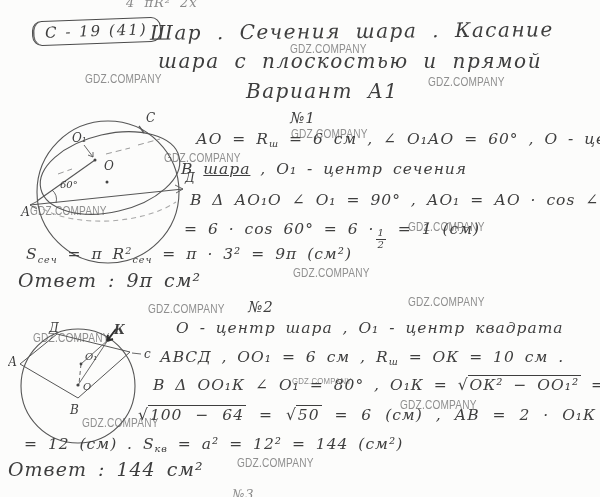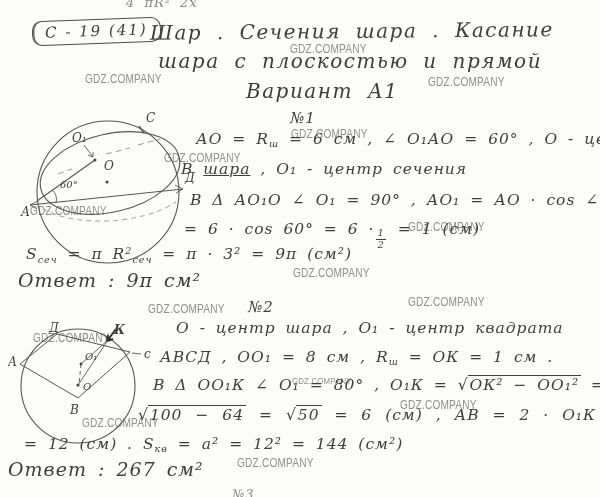--- a/index.html
+++ b/index.html
@@ -137,25 +137,25 @@
       <text x="106" y="12" font-weight="bold">К</text>
       <text x="136" y="36">с</text>
       <text x="77" y="38" font-size="10">О₁</text>
       <text x="75" y="68" font-size="10">О</text>
       <text x="62" y="92">В</text>
     </g>
   </svg>
 
   <div class="hw" style="left:176px;top:320px">О - центр шара ,  О₁ - центр квадрата</div>
 
-  <div class="hw" style="left:160px;top:349px"><span>АВСД ,   ОО₁ = 8 см ,   R</span><sub>ш</sub><span> = ОК = 1 см .</span></div>
+  <div class="hw" style="left:160px;top:349px"><span>АВСД ,   ОО₁ = 6 см ,   R</span><sub>ш</sub><span> = ОК = 10 см .</span></div>
 
   <div class="hw" style="left:153px;top:377px"><span>В Δ ОО₁К   ∠ О₁ = 80° ,   О₁К = </span><span class="rad">√</span><span class="vinc">ОК² − ОО₁²</span><span> =</span></div>
 
   <div class="hw wide" style="left:138px;top:407px"><span class="rad">√</span><span class="vinc">100 − 64</span><span> = </span><span class="rad">√</span><span class="vinc">50</span><span> = 6 (см) ,   АВ = 2 · О₁К = 2 · 6 =</span></div>
 
   <div class="hw" style="left:24px;top:436px"><span>= 12 (см) .   S</span><sub>кв</sub><span> = а² = 12² = 144 (см²)</span></div>
 
-  <div class="hw t-ans" style="left:8px;top:459px">Ответ :   267 см²</div>
+  <div class="hw t-ans" style="left:8px;top:459px">Ответ :   144 см²</div>
 
   <div class="hw faint" style="left:232px;top:488px;font-size:13px">№3</div>
 
 </div>
 
 </body></html>

